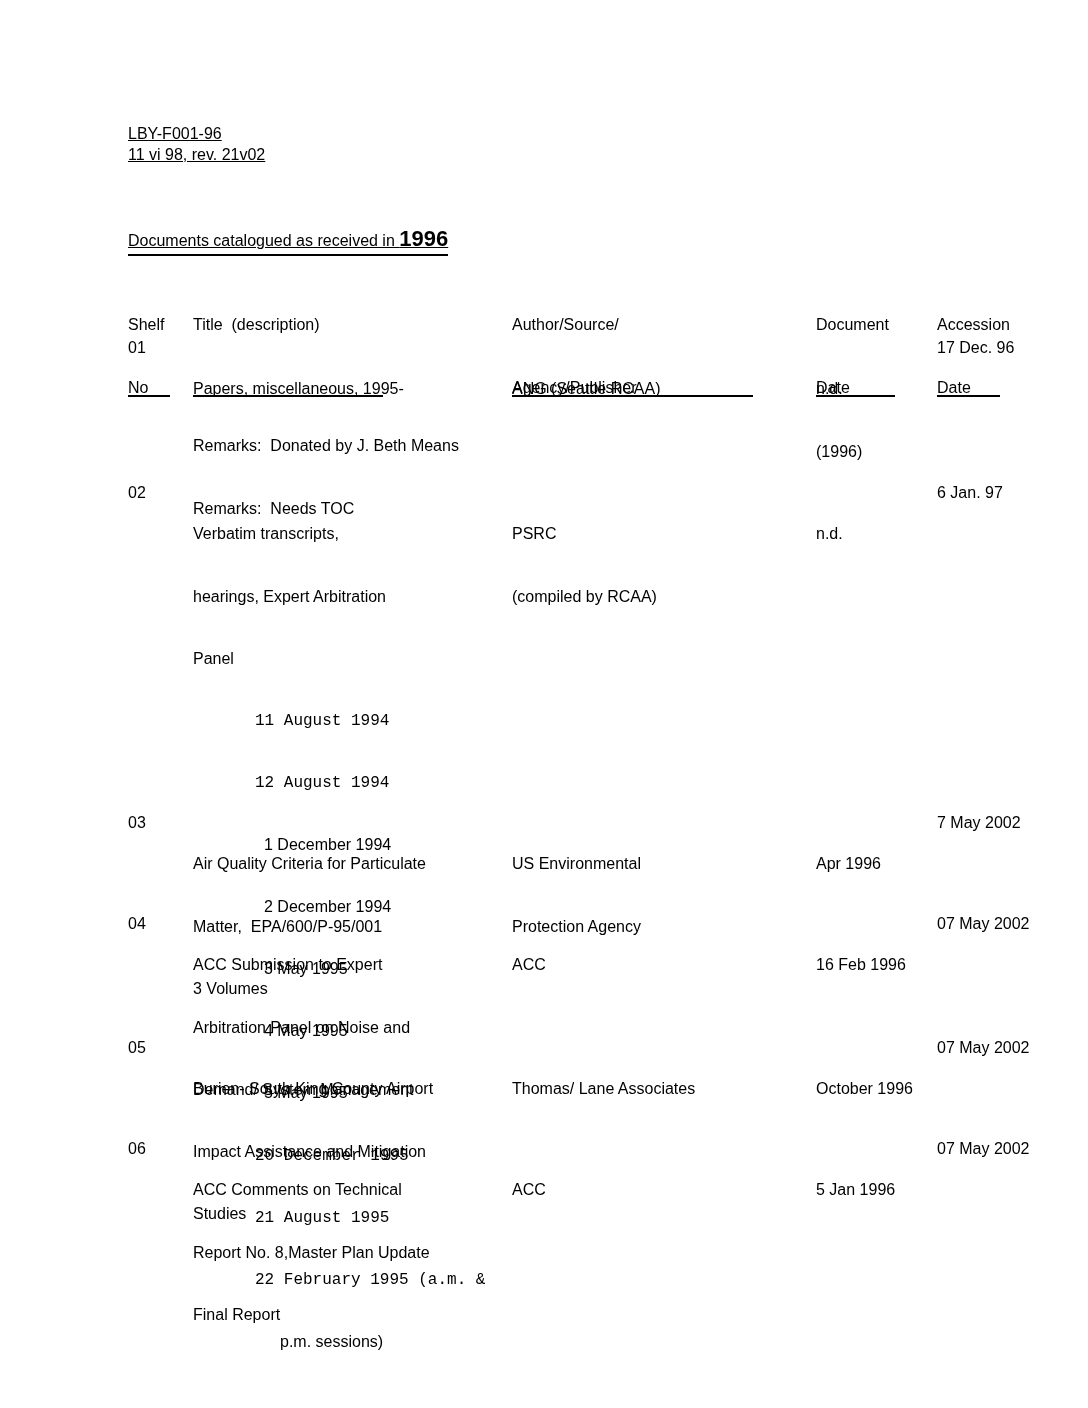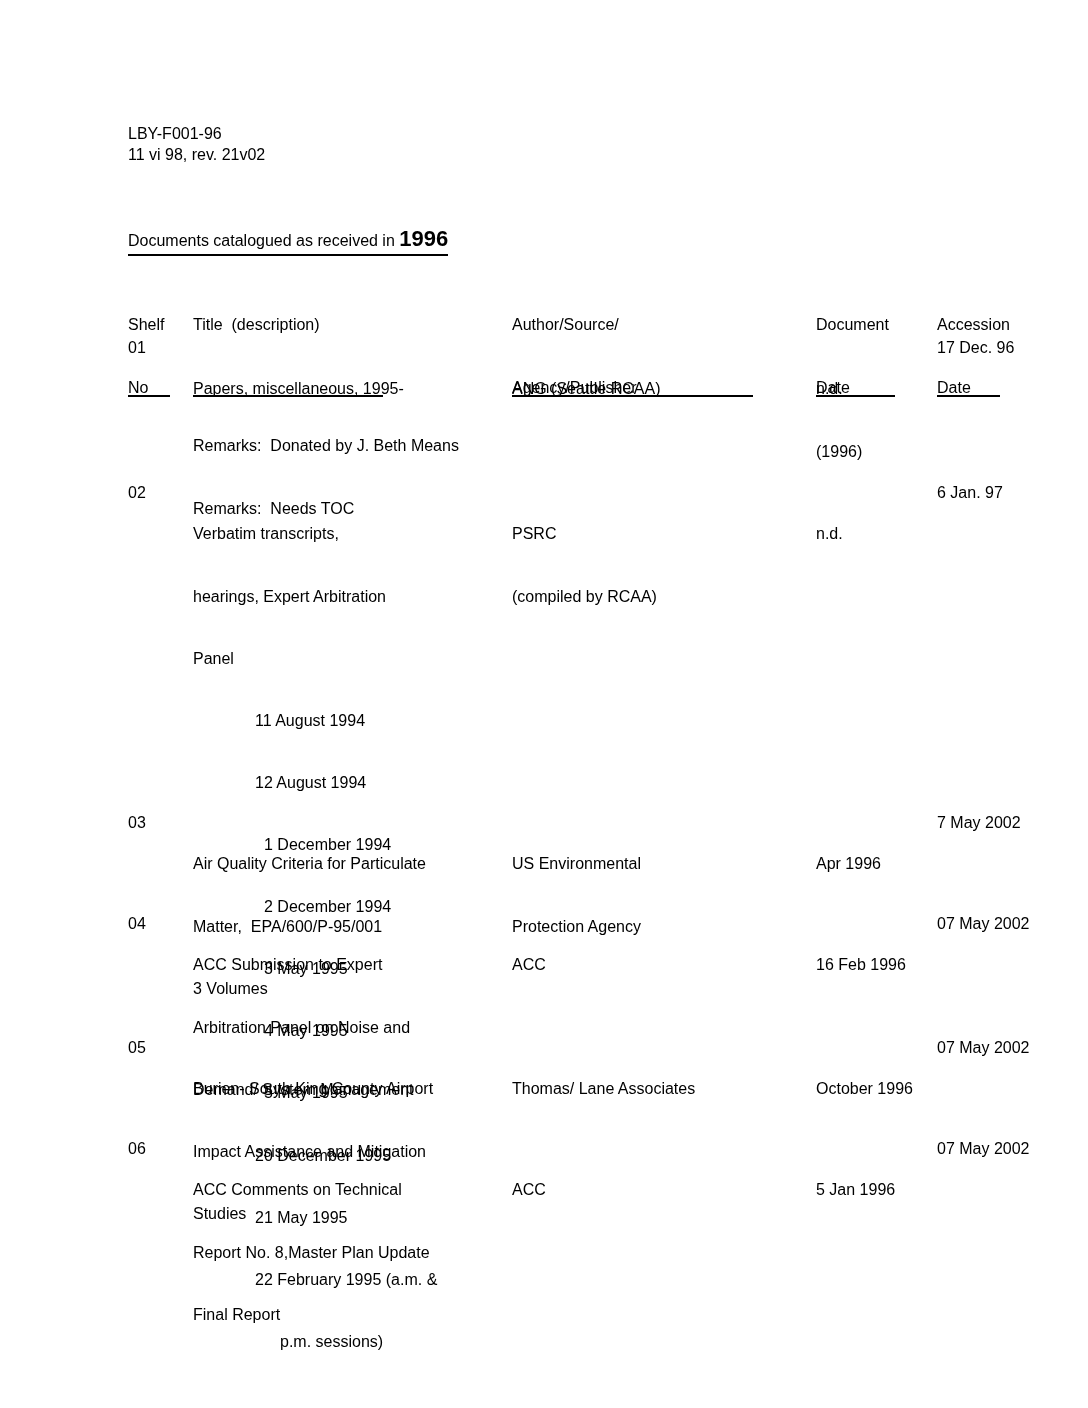--- a/index.html
+++ b/index.html
@@ -6,21 +6,21 @@
   html, body { background: #ffffff; }
   body {
     width: 1088px;
     height: 1408px;
     position: relative;
     font-family: "Liberation Sans", "DejaVu Sans", sans-serif;
     font-size: 16px;
     line-height: 20.7px;
     color: #000000;
   }
-  .abs { position: absolute; }
+  .abs { position: absolute; text-decoration: underline; }
 
   
   #doc-id-block { top: 124px; left: 128px; }
 
   
   #catalog-heading {
     top: 229px; left: 128px;
     display: inline-block;
     border-bottom: 2px solid #000;
     padding-bottom: 2px;
@@ -46,21 +46,21 @@
     border-bottom: 2px solid #000;
     white-space: pre;
   }
   .w-no { width: 42px; }
   .w-title { width: 190px; }
   .w-agency { width: 241px; }
   .w-docdate { width: 79px; }
   .w-accdate { width: 63px; }
 
   
-  .ind-d2 { padding-left: 62px; }
+  .ind-d2 { padding-left: 62px; font-family: Liberation Mono, monospace; }
   .ind-d1 { padding-left: 71px; }
   .ind-cont { padding-left: 87px; }
 
   
   .remarks { position: absolute; left: 193px; top: 57px; width: 360px; white-space: pre-wrap; }
 </style>
 </head>
 <body>
 
 <div class="abs" id="doc-id-block">
@@ -119,21 +119,21 @@
     <div>hearings, Expert Arbitration</div>
     <div>Panel</div>
     <div class="ind-d2">11 August 1994</div>
     <div class="ind-d2">12 August 1994</div>
     <div class="ind-d1">1 December 1994</div>
     <div class="ind-d1">2 December 1994</div>
     <div class="ind-d1">3 May 1995</div>
     <div class="ind-d1">4 May 1995</div>
     <div class="ind-d1">5 May 1995</div>
     <div class="ind-d2">20 December 1995</div>
-    <div class="ind-d2">21 May 1995</div>
+    <div class="ind-d2">21 August 1995</div>
     <div class="ind-d2">22 February 1995 (a.m. &amp;</div>
     <div class="ind-cont">p.m. sessions)</div>
   </div>
   <div class="cell c-author">
     <div>PSRC</div>
     <div>(compiled by RCAA)</div>
   </div>
   <div class="cell c-doc">
     <div>n.d.</div>
   </div>

